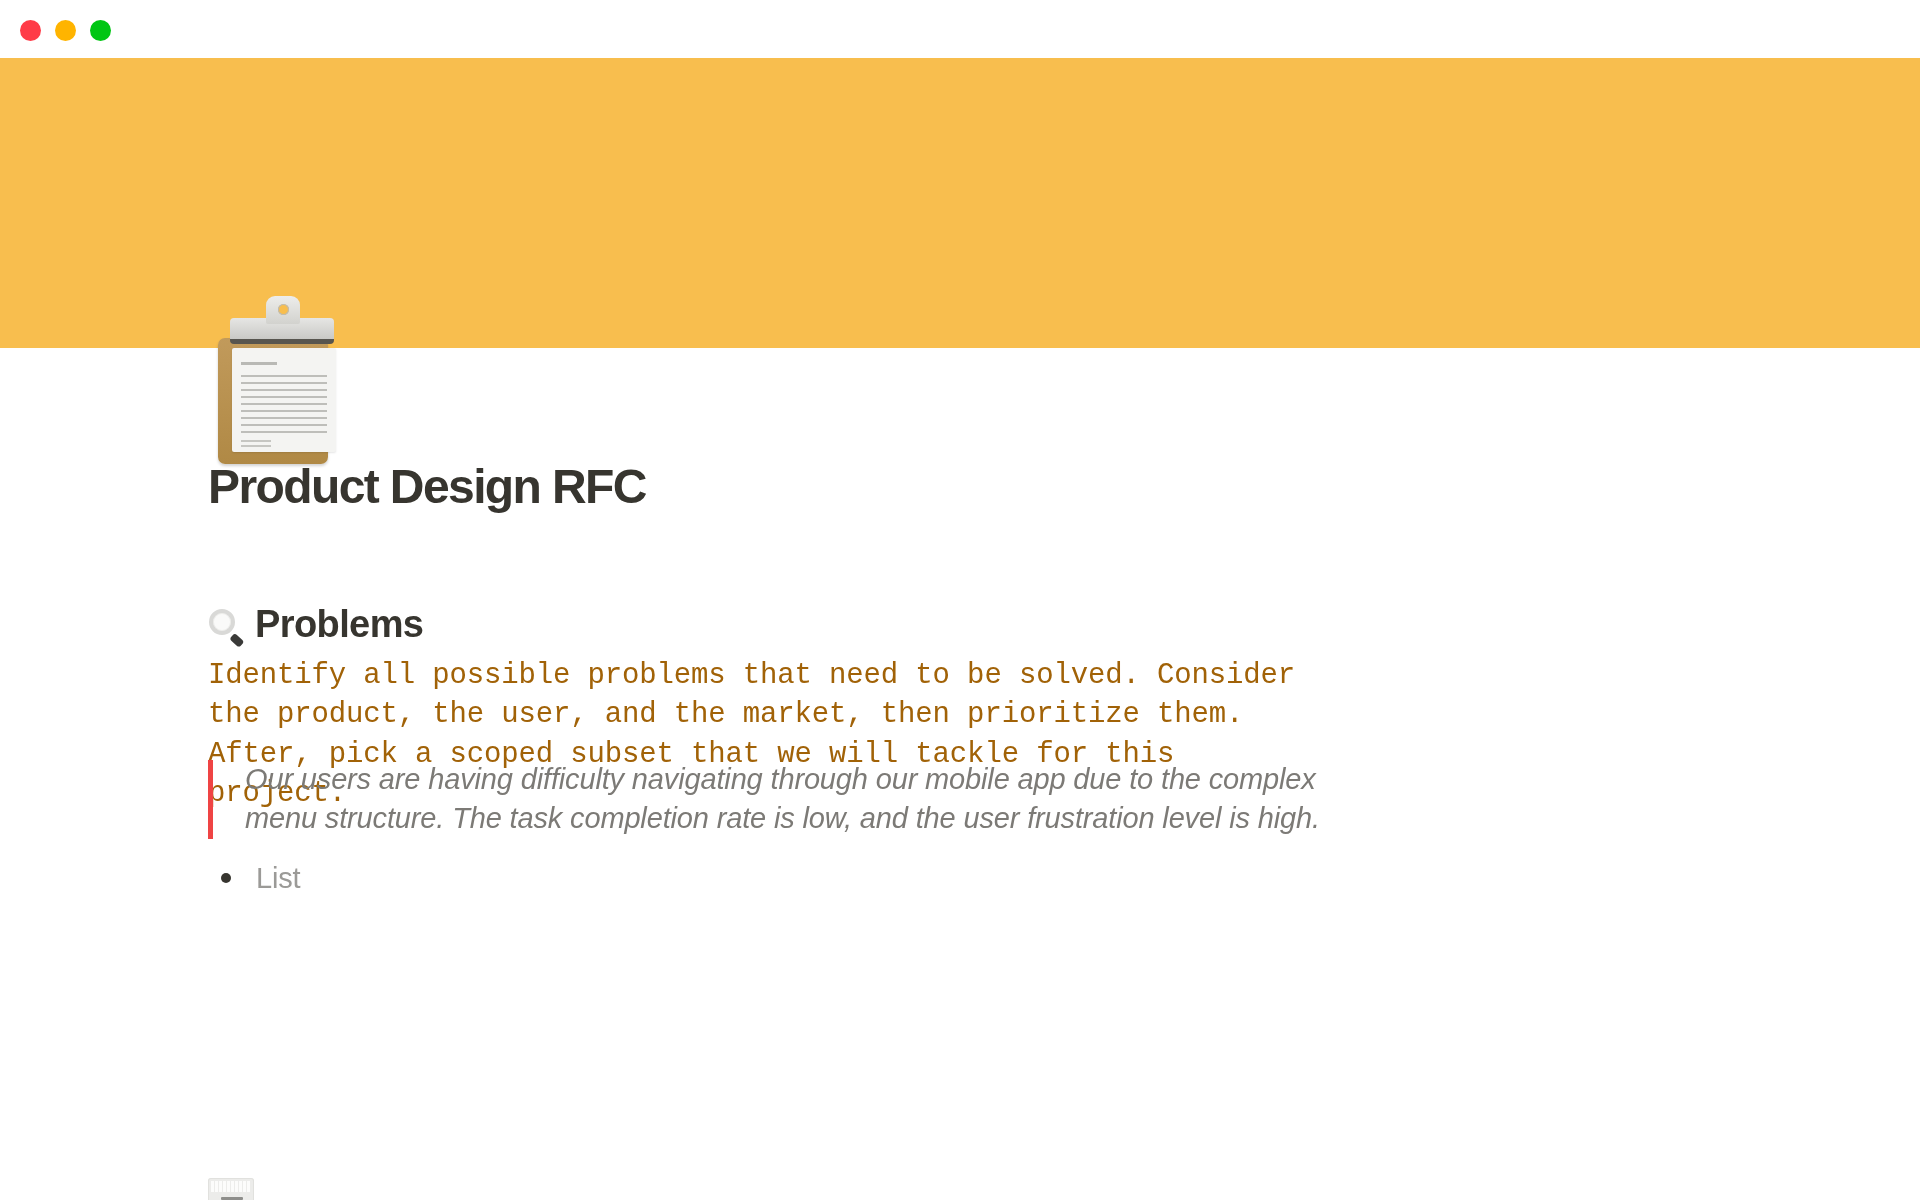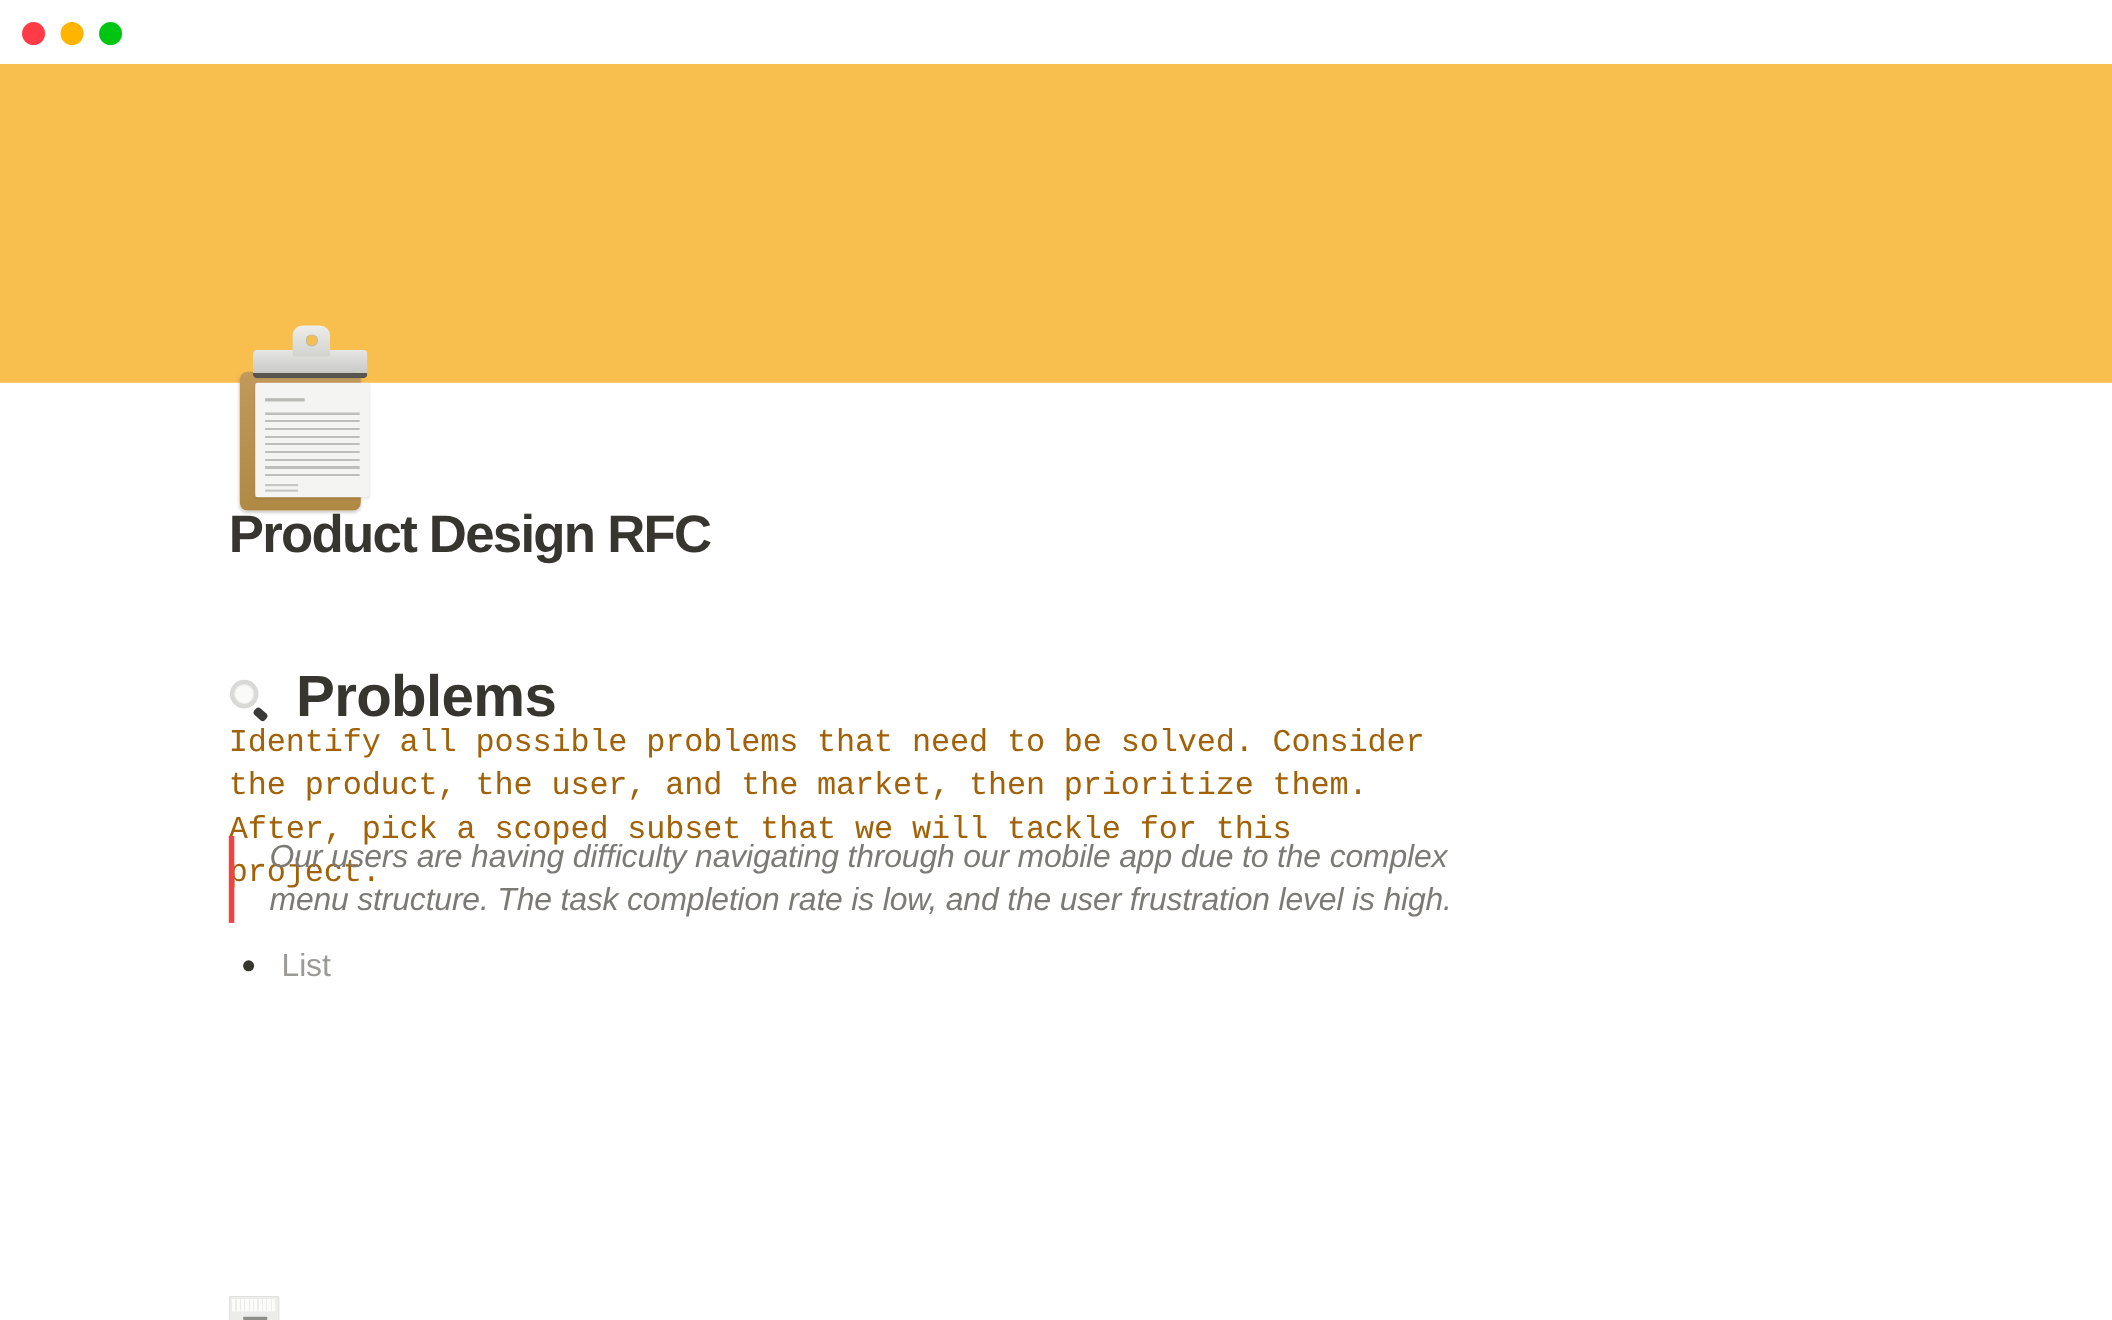--- a/index.html
+++ b/index.html
@@ -166,27 +166,27 @@
     letter-spacing: -1.6px;
     color: #37352F;
     white-space: nowrap;
   }
 
   .section-heading {
     position: absolute;
     left: 208px;
     top: 545px;
     width: 1500px;
-    font-size: 53px;
+    font-size: 38px;
     font-weight: 700;
     letter-spacing: -0.6px;
     color: #37352F;
     display: flex;
     align-items: center;
-    gap: 23px;
+    gap: 9px;
     white-space: nowrap;
   }
 
   
   .magnifier {
     position: relative;
     display: inline-block;
     width: 38px;
     height: 38px;
     flex: 0 0 38px;

